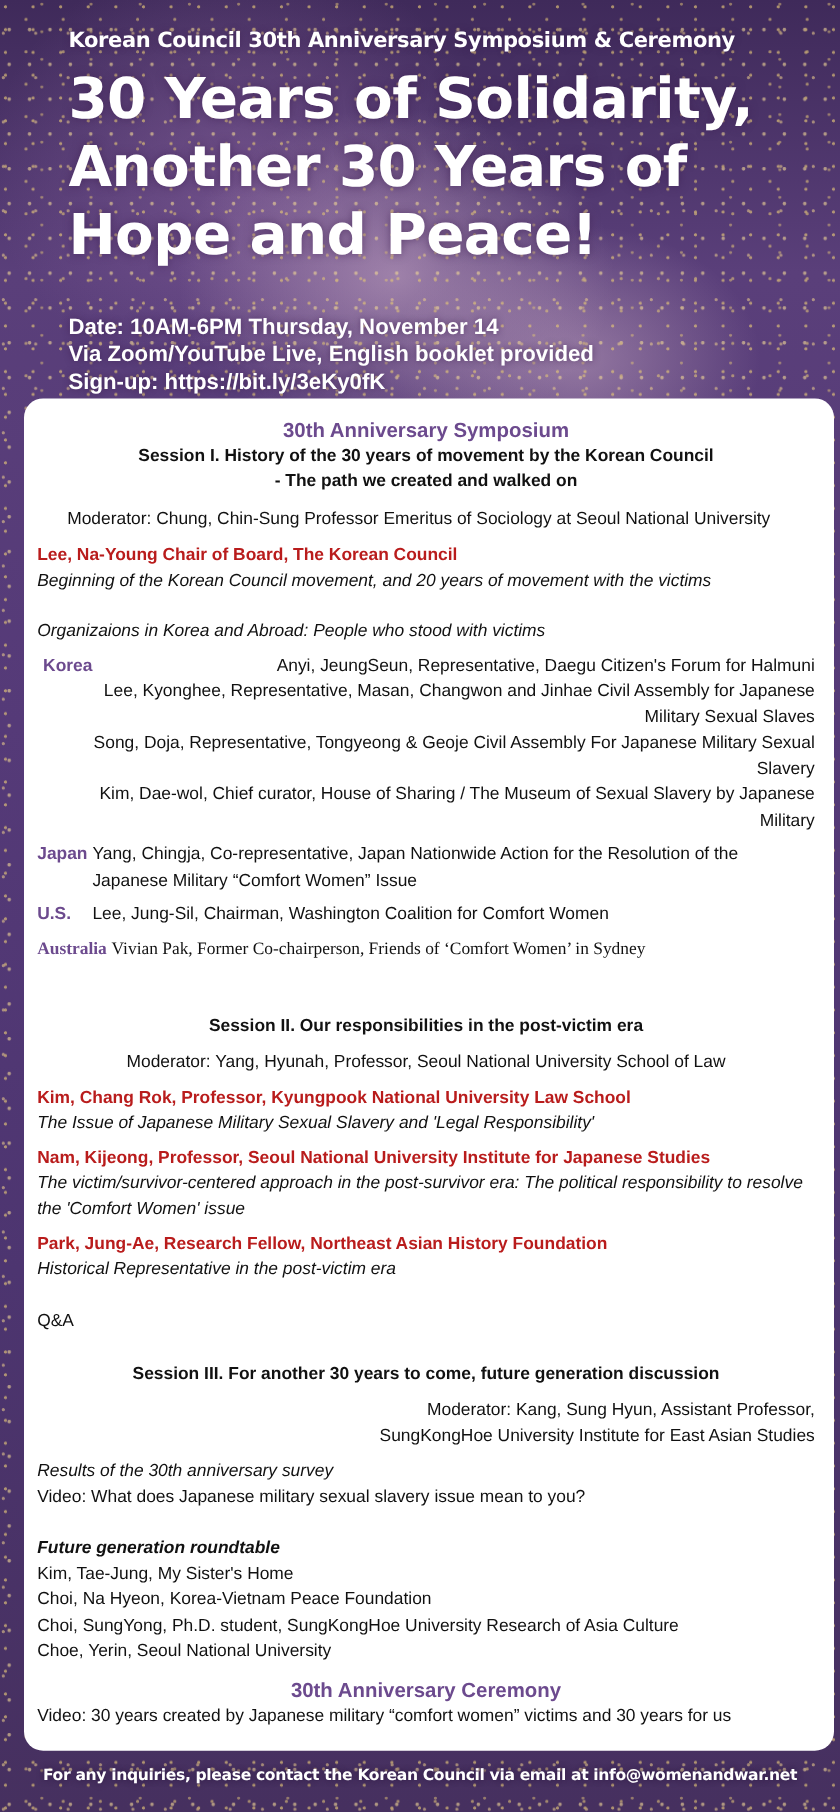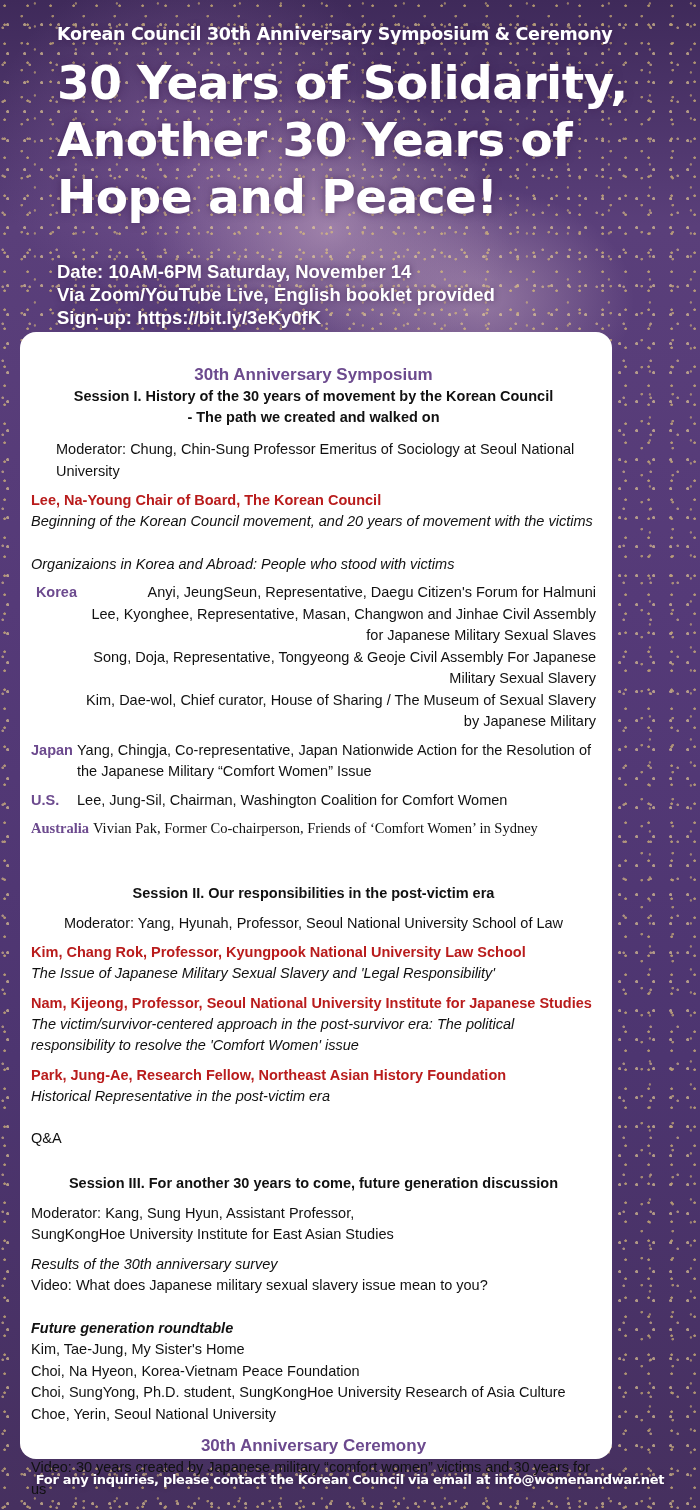--- a/index.html
+++ b/index.html
@@ -53,24 +53,24 @@
       margin-top: 35px;
       font-family: "Liberation Sans", sans-serif;
       font-weight: bold;
       font-size: 18.5px;
       line-height: 23px;
       text-shadow: 0 0 6px rgba(60,30,80,0.7);
     }
     .card {
       position: absolute;
       left: 20px; top: 332px;
-      width: 592px; height: 1127px;
+      width: 675px; height: 1127px;
       background: #ffffff;
       border-radius: 16px;
-      padding: 32px 16px 0 11px;
+      padding: 16px 16px 0 11px;
       color: #111111;
       font-size: 14.5px;
       line-height: 21.5px;
     }
     .sec-title {
       text-align: center;
       color: #6c4a8e;
       font-weight: bold;
       font-size: 17px;
       line-height: 22px;
@@ -105,21 +105,21 @@
 <div class="sparkles"></div>
 
 <div class="header">
   <div class="kicker">Korean Council 30th Anniversary Symposium &amp; Ceremony</div>
   <div class="title">
     <div>30 Years of Solidarity,</div>
     <div>Another 30 Years of</div>
     <div>Hope and Peace!</div>
   </div>
   <div class="info">
-    <div>Date: 10AM-6PM Saturday, November 14</div>
+    <div>Date: 10AM-6PM Thursday, November 14</div>
     <div>Via Zoom/YouTube Live, English booklet provided</div>
     <div>Sign-up: https://bit.ly/3eKy0fK</div>
   </div>
 </div>
 
 <div class="card">
   <div class="sec-title">30th Anniversary Symposium</div>
 
   <div class="session-title">Session I. History of the 30 years of movement by the Korean Council</div>
   <div class="session-title">- The path we created and walked on</div>
@@ -169,21 +169,21 @@
 
   <div class="speaker" style="margin-top:8px;">Nam, Kijeong, Professor, Seoul National University Institute for Japanese Studies</div>
   <div class="talk">The victim/survivor-centered approach in the post-survivor era: The political responsibility to resolve the 'Comfort Women' issue</div>
 
   <div class="speaker" style="margin-top:8px;">Park, Jung-Ae, Research Fellow, Northeast Asian History Foundation</div>
   <div class="talk">Historical Representative in the post-victim era</div>
 
   <div style="margin-top:21px;">Q&amp;A</div>
 
   <div class="session-title" style="margin-top:23px;">Session III. For another 30 years to come, future generation discussion</div>
-  <div class="mod" style="margin-top:9px; ">
+  <div class="mod" style="margin-top:9px; text-align:right;">
     <div>Moderator: Kang, Sung Hyun, Assistant Professor,</div>
     <div>SungKongHoe University Institute for East Asian Studies</div>
   </div>
 
   <div class="talk" style="margin-top:8px;">Results of the 30th anniversary survey</div>
   <div>Video: What does Japanese military sexual slavery issue mean to you?</div>
 
   <div class="talk" style="margin-top:21px; font-weight:bold;">Future generation roundtable</div>
   <div>Kim, Tae-Jung, My Sister's Home</div>
   <div>Choi, Na Hyeon, Korea-Vietnam Peace Foundation</div>

